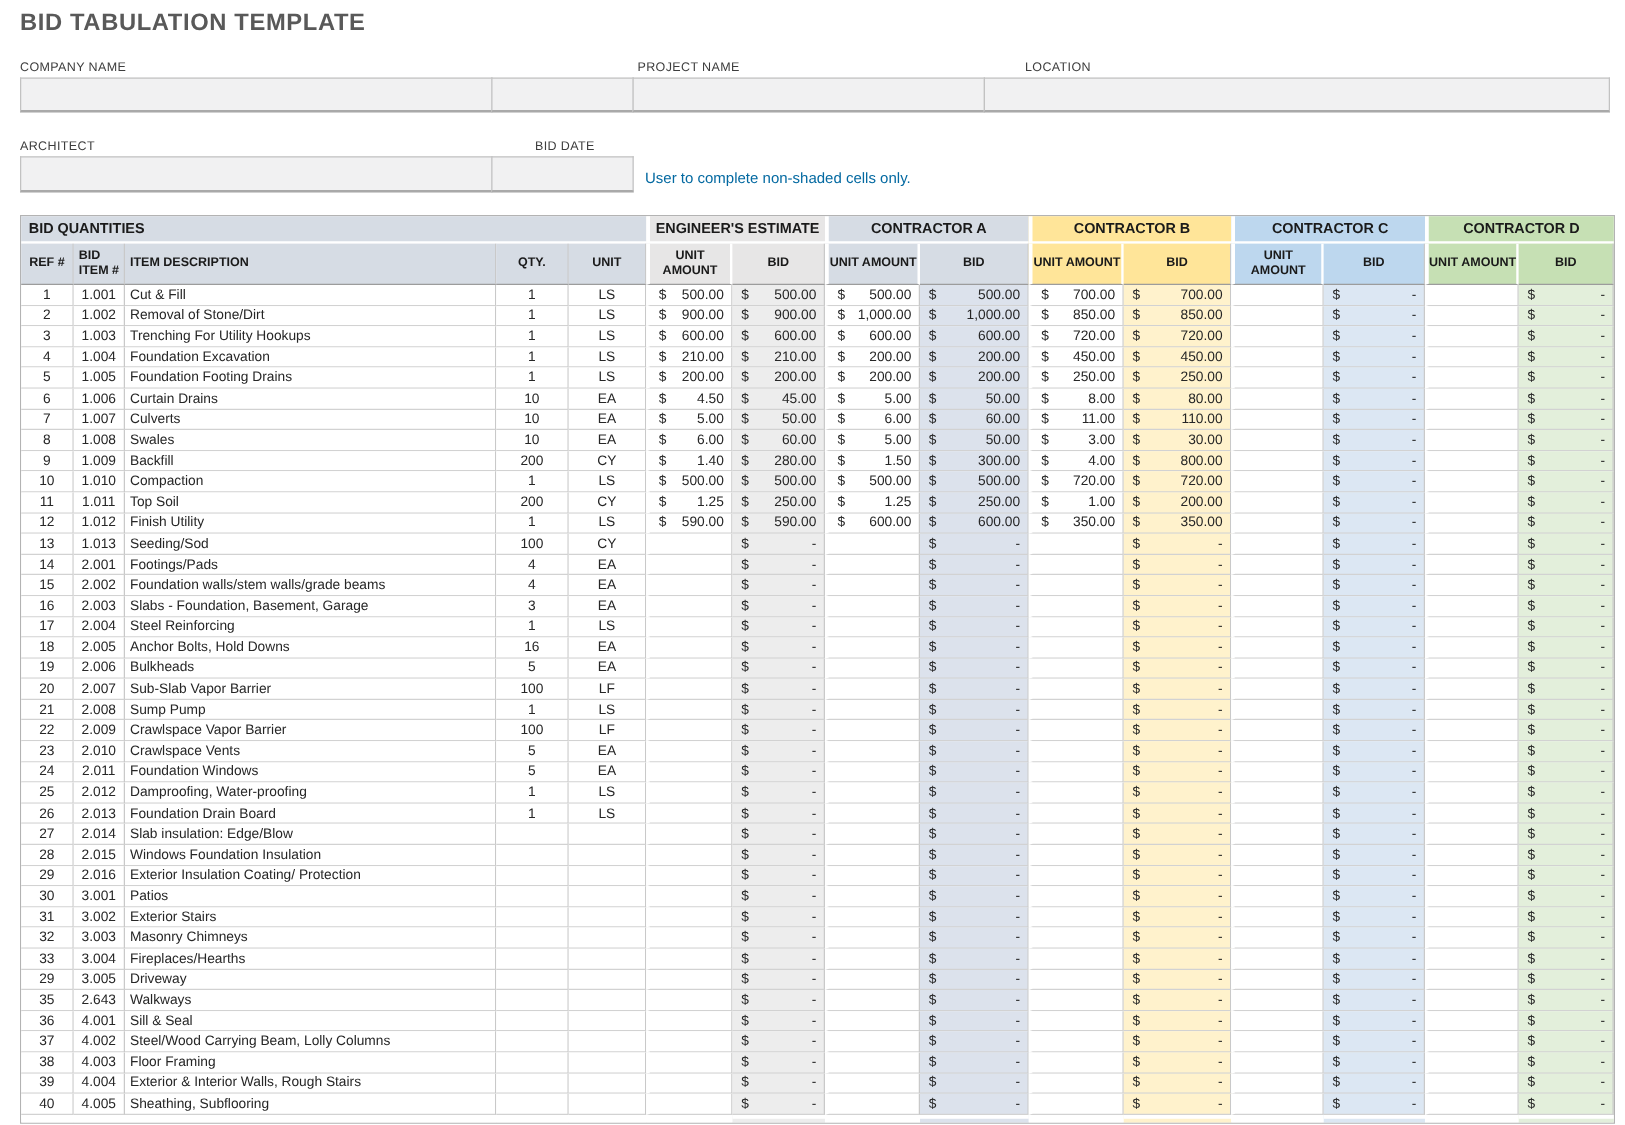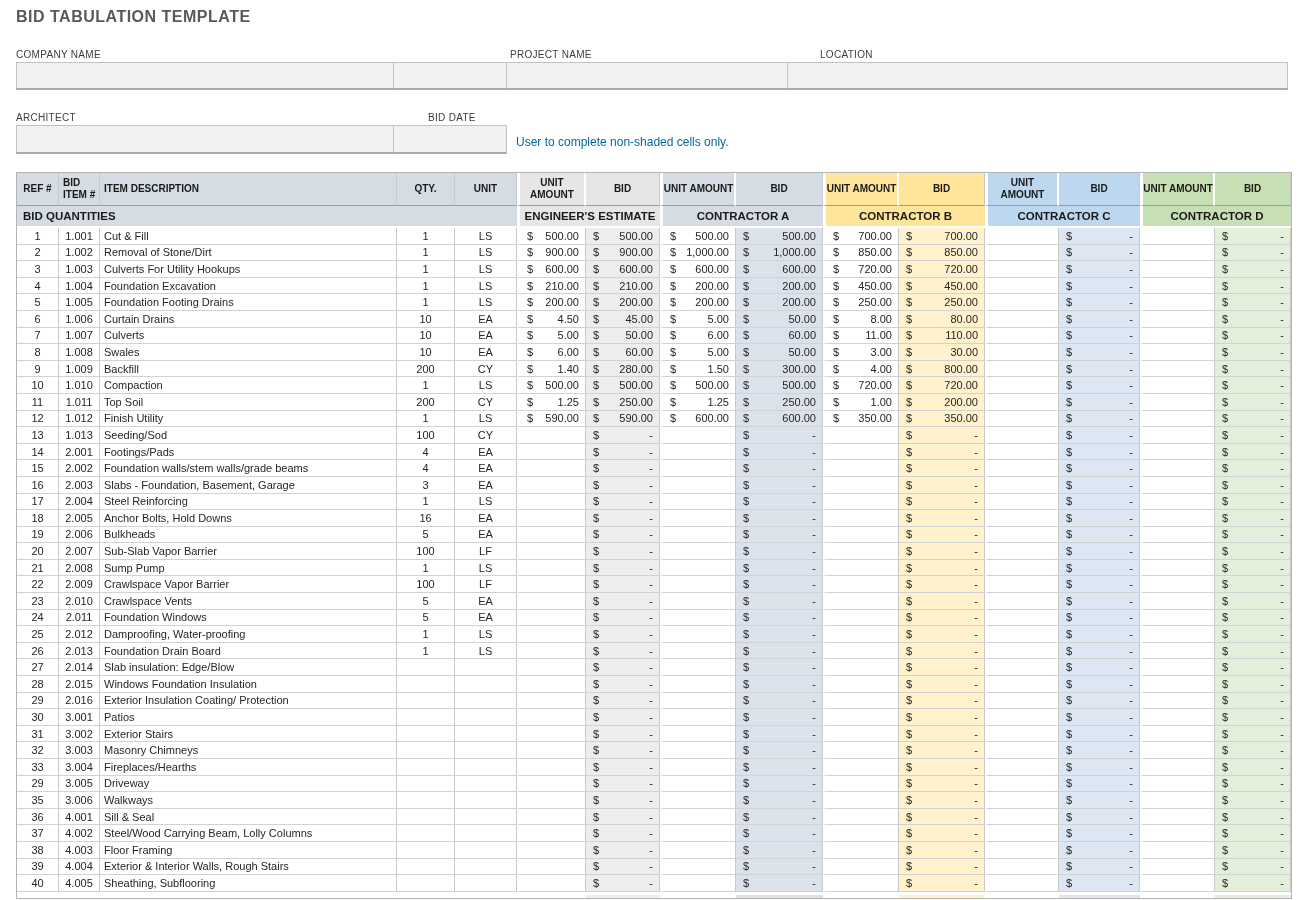--- a/index.html
+++ b/index.html
@@ -7,21 +7,21 @@
     --gray_cell:#ededed; --steel_cell:#dce2ec; --gold_cell:#fff2cc; --blue_cell:#dce7f3; --green_cell:#e3efdb;
     --grid:#c9c9c9; --title:#595959;
   }
   *{margin:0;padding:0;box-sizing:border-box;}
   html,body{background:#fff;}
   .page{
     position:relative;width:1300px;height:900px;background:#ffffff;overflow:hidden;
     font-family:"Liberation Sans", sans-serif;color:#262626;
   }
   .page-title{
-    position:absolute;left:16px;top:8px;font-size:16px;font-weight:bold;color:var(--title);
+    position:absolute;left:16px;top:8px;font-size:19px;font-weight:bold;color:var(--title);
     letter-spacing:0.5px;
   }
   .field-label{
     position:absolute;font-size:10px;color:#3d3d3d;letter-spacing:0.3px;font-weight:normal;
   }
   .field-box{
     position:absolute;background:#f1f1f2;border:1px solid #c2c2c2;border-bottom:2px solid #a9a9a9;
     font-size:11px;color:#262626;padding:2px 4px;
   }
   .note-text{
@@ -111,44 +111,44 @@
         <col style="width:87px">
       <col style="width:76px">
         <col style="width:86px">
       <col style="width:74px">
         <col style="width:81px">
       <col style="width:75px">
         <col style="width:76px">
     </colgroup>
     <thead>
       <tr>
+        <th class="sec bq bg-bq" colspan="5">BID QUANTITIES</th>
+        <th class="sec bg-ee sec-start" colspan="2">ENGINEER'S ESTIMATE</th>
+        <th class="sec bg-ca sec-start" colspan="2">CONTRACTOR A</th>
+        <th class="sec bg-cb sec-start" colspan="2">CONTRACTOR B</th>
+        <th class="sec bg-cc sec-start" colspan="2">CONTRACTOR C</th>
+        <th class="sec bg-cd sec-start" colspan="2">CONTRACTOR D</th>
+      </tr>
+      <tr>
         <th class="sub bg-bq">REF #</th>
         <th class="sub bg-bq l">BID ITEM #</th>
         <th class="sub bg-bq l">ITEM DESCRIPTION</th>
         <th class="sub bg-bq">QTY.</th>
         <th class="sub bg-bq">UNIT</th>
         <th class="sub bg-ee sec-start tint">UNIT AMOUNT</th>
         <th class="sub bg-ee">BID</th>
         <th class="sub bg-ca sec-start tint">UNIT AMOUNT</th>
         <th class="sub bg-ca">BID</th>
         <th class="sub bg-cb sec-start tint">UNIT AMOUNT</th>
         <th class="sub bg-cb">BID</th>
         <th class="sub bg-cc sec-start tint">UNIT AMOUNT</th>
         <th class="sub bg-cc">BID</th>
         <th class="sub bg-cd sec-start tint">UNIT AMOUNT</th>
         <th class="sub bg-cd">BID</th>
       </tr>
-      <tr>
-        <th class="sec bq bg-bq" colspan="5">BID QUANTITIES</th>
-        <th class="sec bg-ee sec-start" colspan="2">ENGINEER'S ESTIMATE</th>
-        <th class="sec bg-ca sec-start" colspan="2">CONTRACTOR A</th>
-        <th class="sec bg-cb sec-start" colspan="2">CONTRACTOR B</th>
-        <th class="sec bg-cc sec-start" colspan="2">CONTRACTOR C</th>
-        <th class="sec bg-cd sec-start" colspan="2">CONTRACTOR D</th>
-      </tr>
     </thead>
     <tbody>
         <tr>
           <td class="c">1</td>
           <td class="c">1.001</td>
           <td class="l">Cut &amp; Fill</td>
           <td class="c">1</td>
           <td class="c">LS</td>
           <td class="money sec-start">
             <span class="inner">
@@ -254,21 +254,21 @@
           <td class="money cd-bid">
             <span class="inner">
               <span>$</span>
               <span>-</span>
             </span>
           </td>
         </tr>
         <tr>
           <td class="c">3</td>
           <td class="c">1.003</td>
-          <td class="l">Culverts For Utility Hookups</td>
+          <td class="l">Trenching For Utility Hookups</td>
           <td class="c">1</td>
           <td class="c">LS</td>
           <td class="money sec-start">
             <span class="inner">
               <span>$</span>
               <span>600.00</span>
             </span>
           </td>
           <td class="money ee-bid">
             <span class="inner">
@@ -1747,21 +1747,21 @@
           <td class="money sec-start"></td>
           <td class="money cd-bid">
             <span class="inner">
               <span>$</span>
               <span>-</span>
             </span>
           </td>
         </tr>
         <tr>
           <td class="c">35</td>
-          <td class="c">3.006</td>
+          <td class="c">2.643</td>
           <td class="l">Walkways</td>
           <td class="c"></td>
           <td class="c"></td>
           <td class="money sec-start"></td>
           <td class="money ee-bid">
             <span class="inner">
               <span>$</span>
               <span>-</span>
             </span>
           </td>

